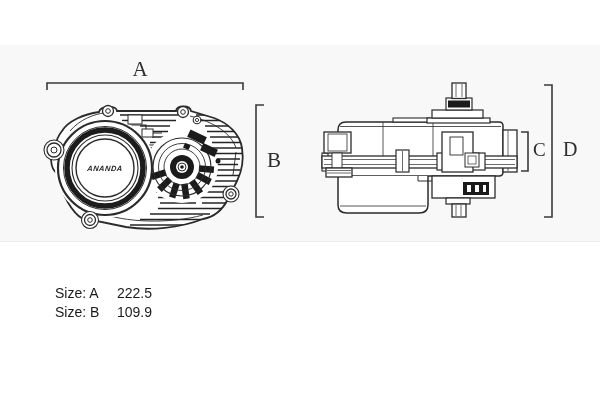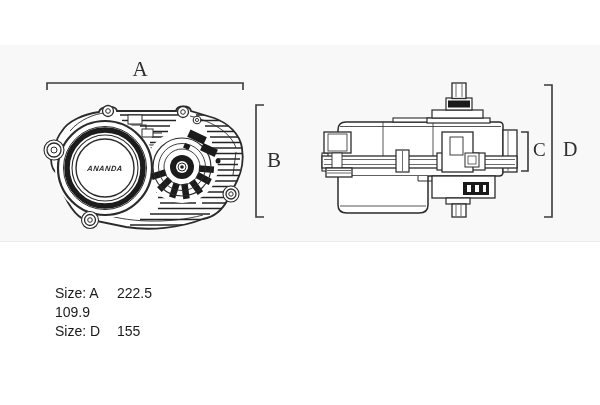--- a/index.html
+++ b/index.html
@@ -257,21 +257,18 @@
       </g>
     </svg>
   </div>
 
   <div class="sizes">
     <div class="size-row">
       <span class="size-label">Size: A</span>
       <span class="size-value">222.5</span>
     </div>
     <div class="size-row">
+      <span class="size-label">Size: B</span>
       <span class="size-value">109.9</span>
     </div>
-    <div class="size-row">
-      <span class="size-label">Size: D</span>
-      <span class="size-value">155</span>
-    </div>
   </div>
 
 </div>
 
 </body></html>

